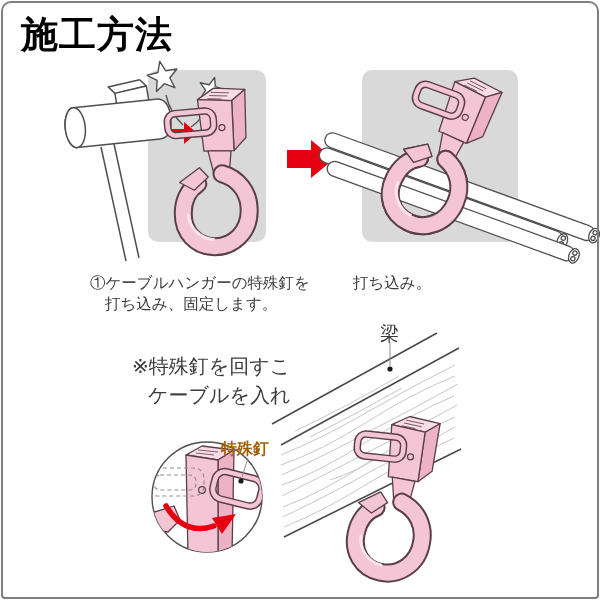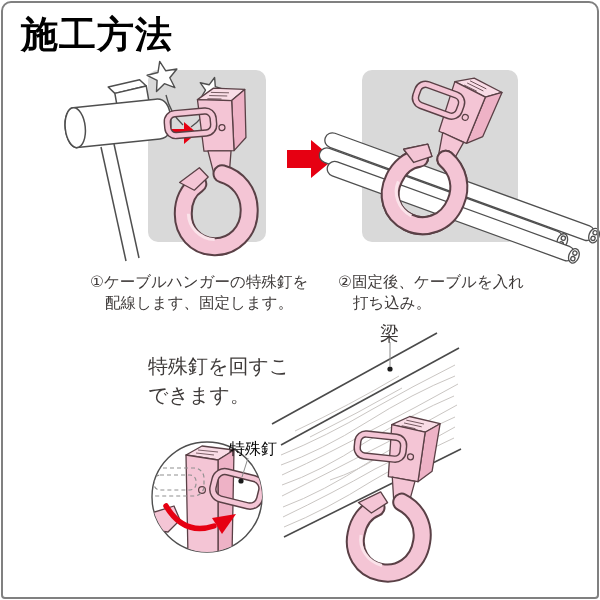--- a/index.html
+++ b/index.html
@@ -8,26 +8,26 @@
     font-family:"DejaVu Sans","Liberation Sans",sans-serif;color:#3e3a39;
   }
   .frame{
     position:absolute;left:1px;top:1px;width:594px;height:594px;
     border:2px solid #808080;border-radius:10px 10px 4px 4px;pointer-events:none;
   }
   .abs{position:absolute;}
   .title{
     left:21px;top:14px;font-size:37px;font-weight:bold;color:#000;letter-spacing:1px;line-height:1.15;
   }
-  .caption{font-size:15.5px;line-height:21px;color:#3e3a39;white-space:nowrap;}
+  .caption{font-size:15.5px;line-height:21px;color:#3e3a39;white-space:nowrap;font-family:Liberation Serif, serif;}
   .cap-indent{padding-left:15px;}
   .note{font-size:20px;line-height:28.5px;color:#3e3a39;white-space:nowrap;}
   .note .cap-indent{padding-left:16px;}
   .lbl-beam{left:380px;top:321px;font-size:19px;color:#3e3a39;}
-  .lbl-nail{left:229px;top:439px;font-size:16px;color:#000000;}
+  .lbl-nail{left:221px;top:439px;font-size:16px;color:#a16207;font-weight:bold;}
   svg{position:absolute;left:0;top:0;}
 </style>
 </head>
 <body>
 
 <svg width="600" height="600" viewBox="0 0 600 600">
   <defs>
 
     <g id="hook-over">
       <path d="M46,86 C62,92 71,107 70,123 C69,147 50,160 32,158 C13,156 2,140 4,122 C5,110 11,99 21,94" fill="none" stroke="#5a4046" stroke-width="19" stroke-linecap="round"></path>
@@ -160,29 +160,28 @@
   <g>
     <line x1="248" y1="458" x2="242" y2="477" stroke="#8a8a8a" stroke-width="1"></line>
     <circle cx="241" cy="481" r="2.6" fill="#1a1a1a"></circle>
   </g>
 </svg>
 
 <div class="abs title">施工方法</div>
 
 <div class="abs caption" style="left:90px;top:272px;">
   <div>①ケーブルハンガーの特殊釘を</div>
-  <div class="cap-indent">配線します、固定します。</div>
+  <div class="cap-indent">打ち込み、固定します。</div>
 </div>
 
 <div class="abs caption" style="left:338px;top:272px;">
-  <div>②固定後、ケーブルを入れ</div>
   <div class="cap-indent">打ち込み。</div>
 </div>
 
 <div class="abs note" style="left:132px;top:352px;">
-  <div class="cap-indent">特殊釘を回すこ</div>
-  <div class="cap-indent">できます。</div>
+  <div>※特殊釘を回すこ</div>
+  <div class="cap-indent">ケーブルを入れ</div>
 </div>
 
 <div class="abs lbl-beam">梁</div>
 <div class="abs lbl-nail">特殊釘</div>
 
 <div class="frame"></div>
 
 </body></html>

